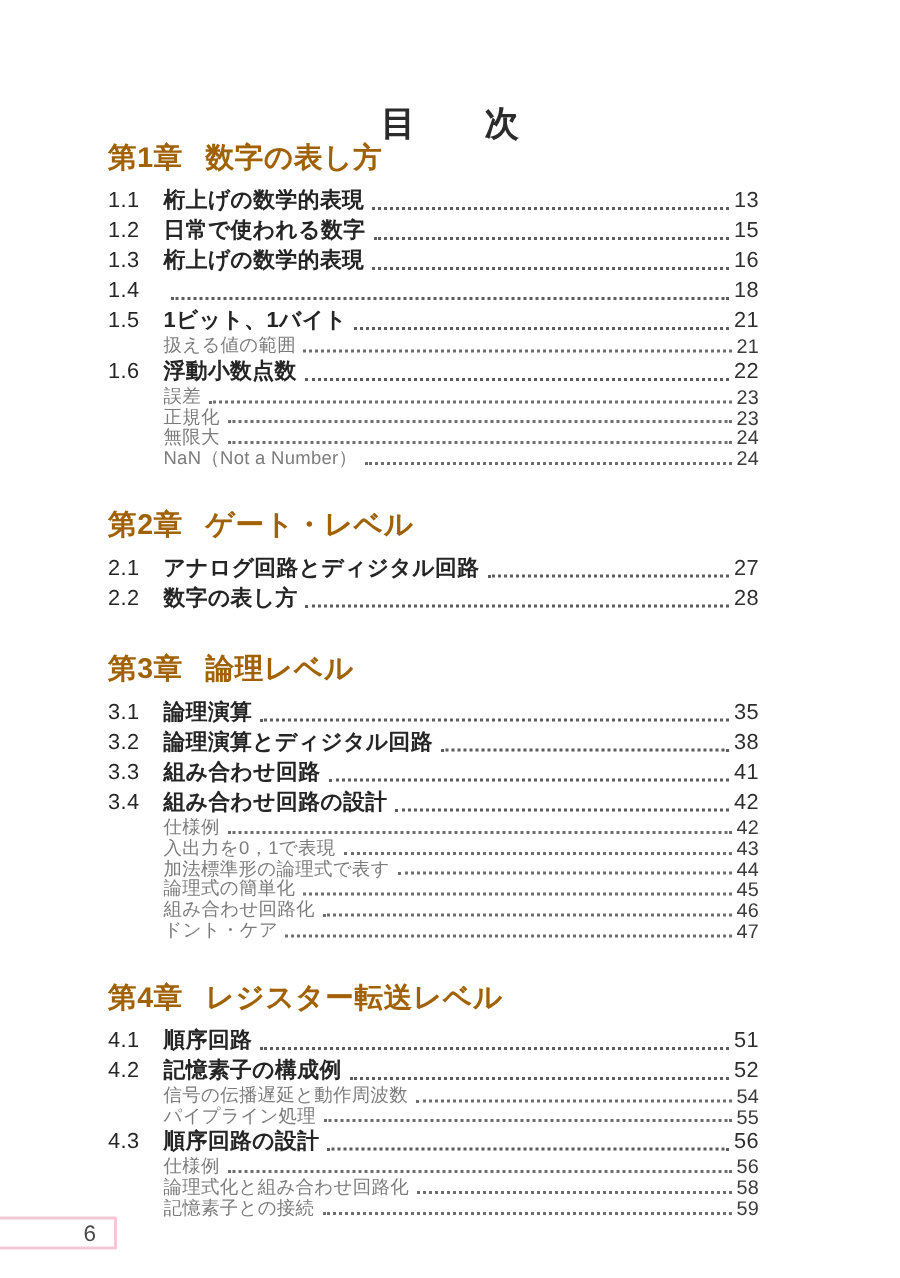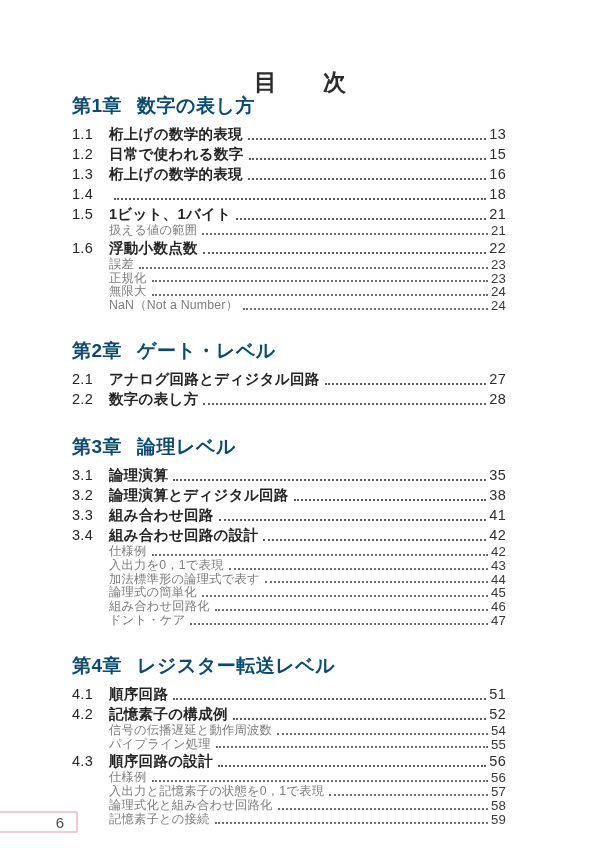--- a/index.html
+++ b/index.html
@@ -15,21 +15,21 @@
     font-size:23px;font-weight:bold;color:#2b2b2b;
     line-height:28px;white-space:pre;
   }
   .toc{
     position:absolute;left:72px;top:94px;width:434px;
   }
   .chapter{margin-top:26px;}
   .chapter:first-child{margin-top:0;}
   .chapter-heading{
     display:flex;align-items:baseline;
-    font-size:19px;font-weight:bold;color:#0c4a6e;
+    font-size:19px;font-weight:bold;color:#a16207;
     line-height:24px;margin-bottom:6px;letter-spacing:0.5px;
   }
   .chapter-label{margin-right:15px;}
   .row{
     display:flex;align-items:flex-end;
   }
   .row.main{
     height:20px;line-height:20px;
     font-size:14.5px;font-weight:bold;color:#252525;
     letter-spacing:0.3px;
@@ -249,25 +249,20 @@
         <span class="entry-title">順序回路の設計</span>
         <span class="leader"></span>
         <span class="pagenum">56</span>
       </div>
       <div class="row sub">
         <span class="entry-title">仕様例</span>
         <span class="leader"></span>
         <span class="pagenum">56</span>
       </div>
       <div class="row sub">
-        <span class="entry-title">入出力と記憶素子の状態を0，1で表現</span>
-        <span class="leader"></span>
-        <span class="pagenum">57</span>
-      </div>
-      <div class="row sub">
         <span class="entry-title">論理式化と組み合わせ回路化</span>
         <span class="leader"></span>
         <span class="pagenum">58</span>
       </div>
       <div class="row sub">
         <span class="entry-title">記憶素子との接続</span>
         <span class="leader"></span>
         <span class="pagenum">59</span>
       </div>
     </section>

